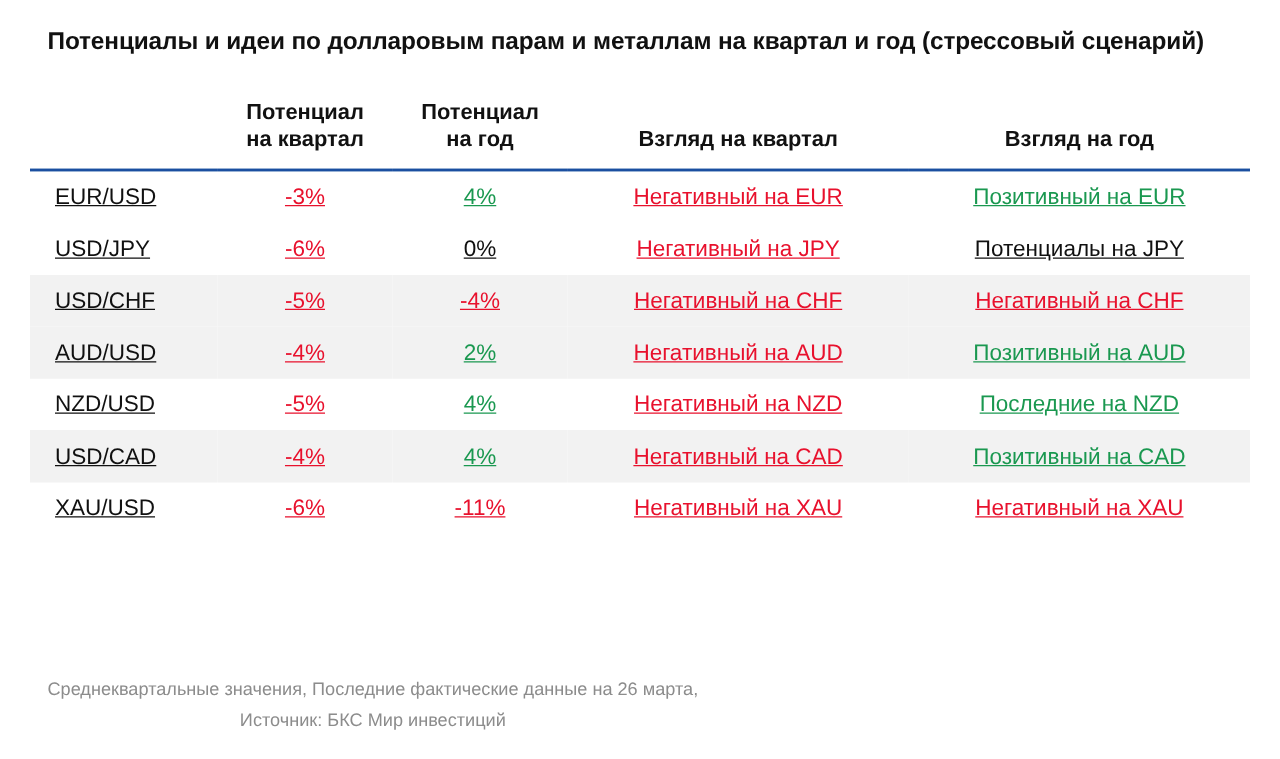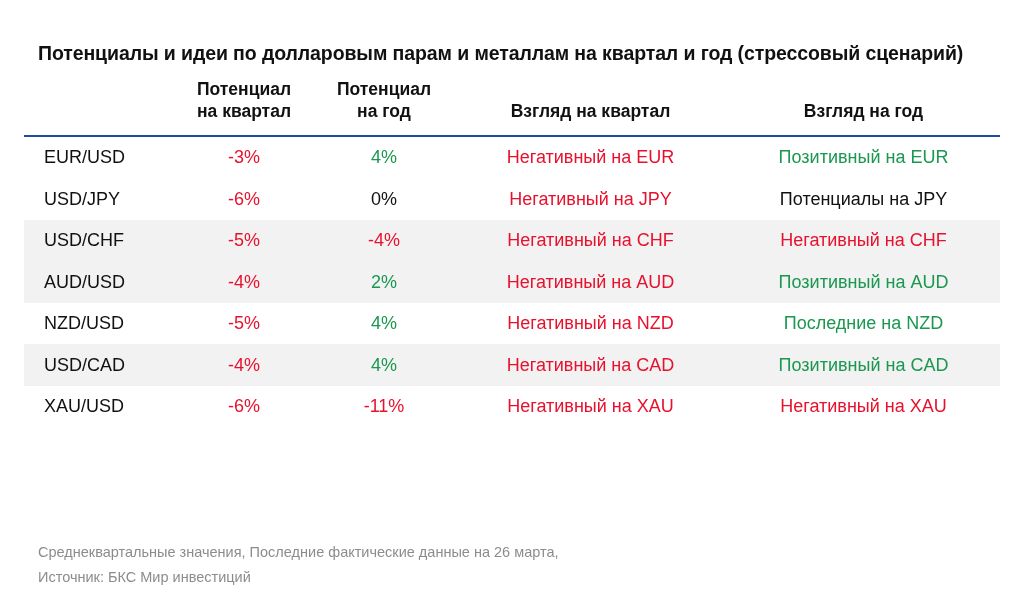--- a/index.html
+++ b/index.html
@@ -22,21 +22,20 @@
   }
   .title {
     position: absolute;
     left: 38px;
     top: 22px;
     width: 960px;
     font-size: 19.5px;
     font-weight: bold;
     color: #111111;
     letter-spacing: -0.1px;
-    margin-top: 20px;
   }
   table.main {
     position: absolute;
     left: 24px;
     top: 78px;
     width: 976px;
     border-collapse: collapse;
     table-layout: fixed;
   }
   table.main col.c0 { width: 150px; }
@@ -57,20 +56,21 @@
   thead th.pair-head { text-align: left; }
   thead tr.headrow th {
     border-bottom: 2.5px solid #1b4fa0;
   }
   tbody td {
     font-size: 18px;
     text-align: center;
     padding: 9.5px 0 9.5px 0;
     line-height: 1.25;
     color: #111111;
+    text-decoration: underline;
   }
   tbody td.pair {
     text-align: left;
     padding-left: 20px;
     font-size: 18px;
     color: #111111;
   }
   tbody tr.alt td {
     background: #f2f2f2;
   }
@@ -79,21 +79,21 @@
   .neu { color: #111111; }
 
   .footer {
     position: absolute;
     left: 38px;
     top: 540px;
     font-size: 14.5px;
     color: #8c8c8c;
     line-height: 1.75;
   }
-  .footer div { white-space: nowrap; }
+  .footer div { white-space: nowrap; text-align: center; }
 </style>
 </head>
 <body>
 
 <div class="page">
 
   <div class="title">Потенциалы и идеи по долларовым парам и металлам на квартал и год (стрессовый сценарий)</div>
 
   <table class="main">
     <colgroup>

